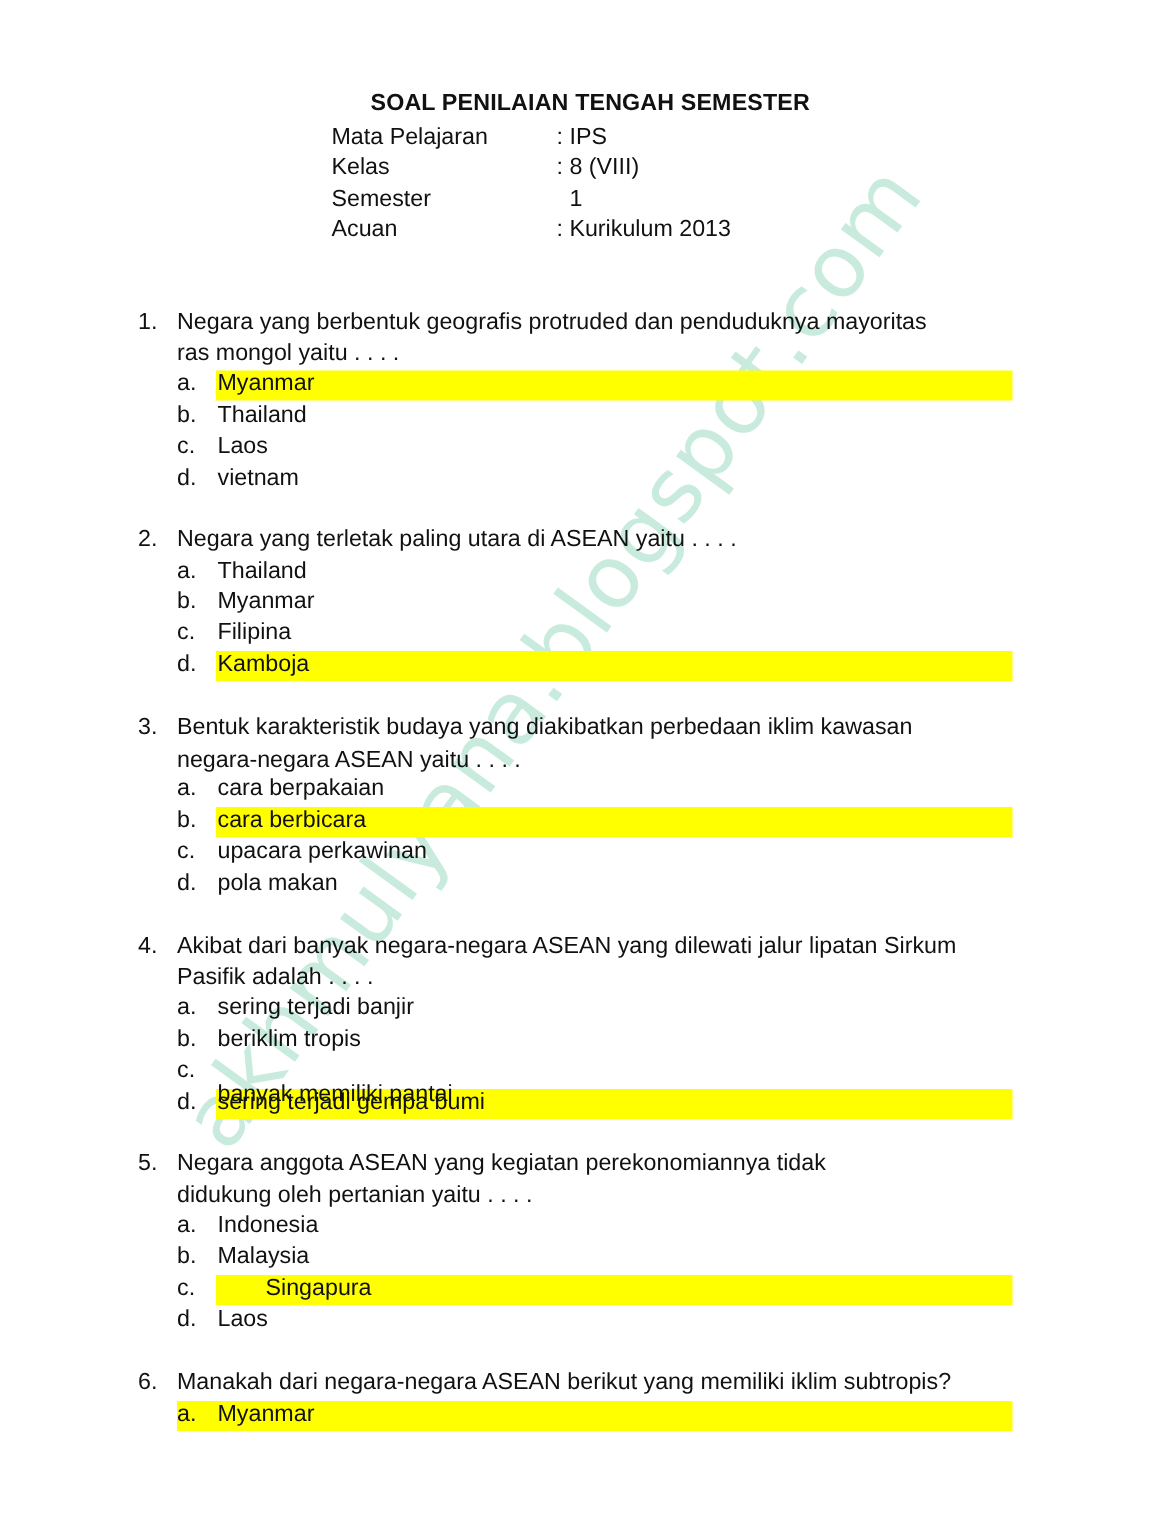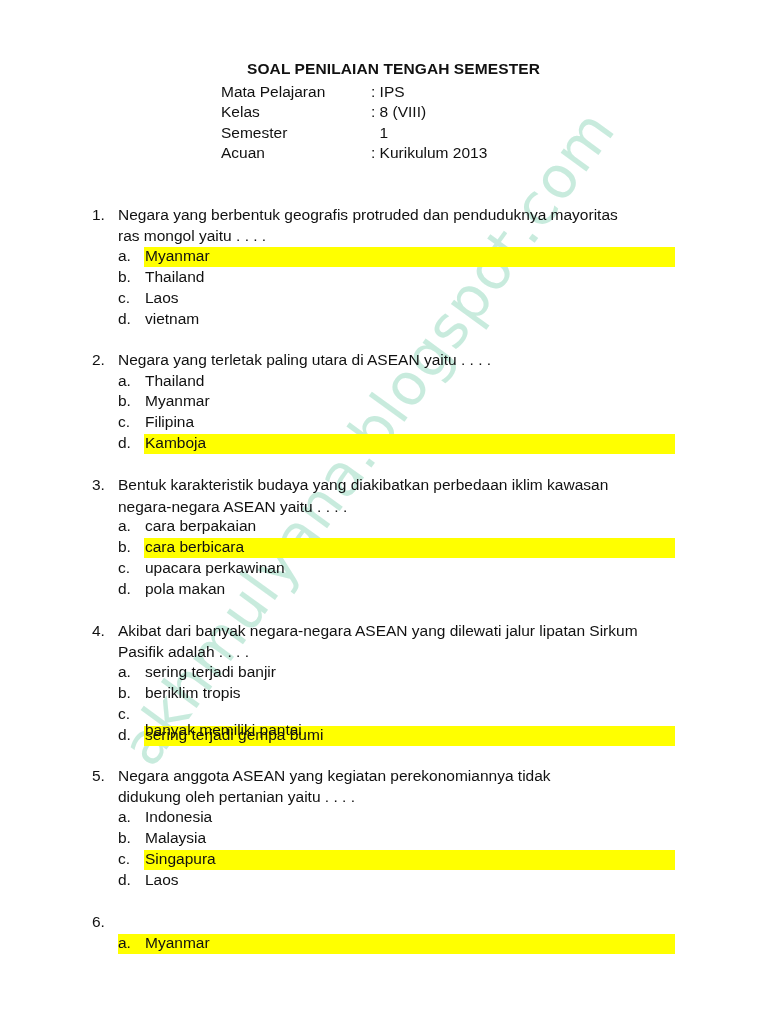--- a/index.html
+++ b/index.html
@@ -172,30 +172,31 @@
             <span class="opt-letter" style="z-index: 1;">a.</span>
             <span class="opt-text" style="z-index: 1;">Indonesia</span>
           </div>
           <div class="q-line line" style="top: 828.1px;">
             <span class="opt-letter" style="z-index: 1;">b.</span>
             <span class="opt-text" style="z-index: 1;">Malaysia</span>
           </div>
           <div class="q-line line" style="top: 848.8px;">
             <div class="hl" style="left: 144px; width: 531px; top: 1px; background: rgb(255, 255, 0);"></div>
             <span class="opt-letter" style="z-index: 1;">c.</span>
-            <span class="opt-text" style="z-index: 1;">Singapura</span>
+            <span class="opt-text" style="z-index: 1; margin-left: 32px;">Singapura</span>
           </div>
           <div class="q-line line" style="top: 869.5px;">
             <span class="opt-letter" style="z-index: 1;">d.</span>
             <span class="opt-text" style="z-index: 1;">Laos</span>
           </div>
         </div>
         <div>
           <div class="q-line line" style="top: 912px;">
             <span class="q-num">6.</span>
+            <span class="q-text">Manakah dari negara-negara ASEAN berikut yang memiliki iklim subtropis?</span>
           </div>
           <div class="q-line line" style="top: 932.7px;">
             <div class="hl" style="left: 118px; width: 557px; top: 1px; background: rgb(255, 255, 0);"></div>
             <span class="opt-letter" style="z-index: 1;">a.</span>
             <span class="opt-text" style="z-index: 1;">Myanmar</span>
           </div>
         </div>
       </div>
   </div>
 </div>

